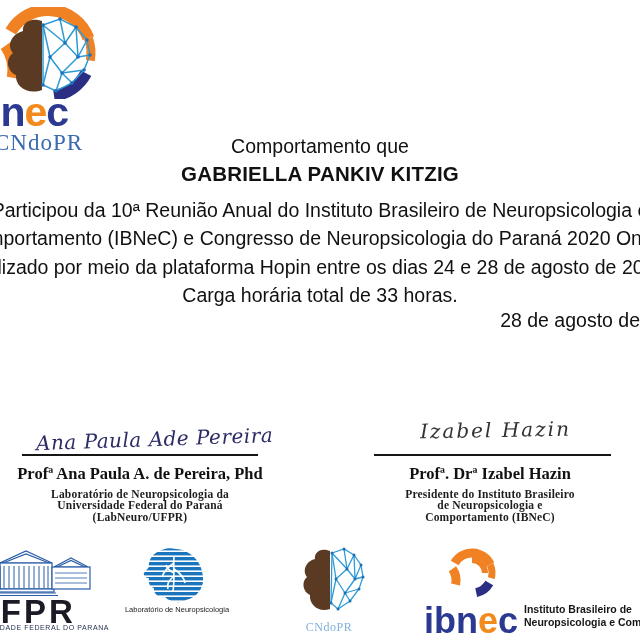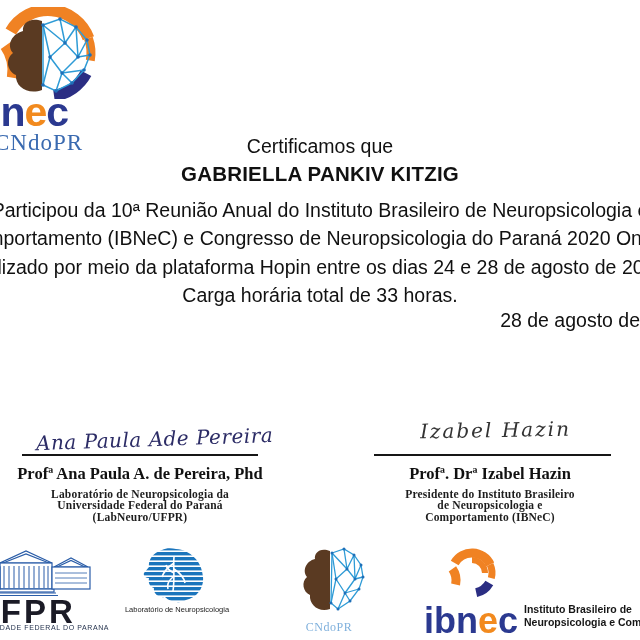--- a/index.html
+++ b/index.html
@@ -63,21 +63,21 @@
       <circle cx="53" cy="78" r="1.8"></circle>
     <circle cx="60" cy="50" r="1.8"></circle>
       <circle cx="75" cy="36" r="1.8"></circle>
       <circle cx="88" cy="50" r="1.8"></circle>
     <circle cx="72" cy="66" r="1.8"></circle>
   </g>
 </svg>
 <div class="abs hdr-wordmark"><span>ibn</span><span class="accent">e</span><span>c</span></div>
 <div class="abs hdr-cnd">CNdoPR</div>
 
-<div class="abs center certify">Certificamos que</div>
+<div class="abs center certify">Comportamento que</div>
 <div class="abs center recipient">GABRIELLA PANKIV KITZIG</div>
 
 <div class="abs center body-par">
   <div>Participou da 10ª Reunião Anual do Instituto Brasileiro de Neuropsicologia e</div>
   <div>Comportamento (IBNeC) e Congresso de Neuropsicologia do Paraná 2020 Online,</div>
   <div>realizado por meio da plataforma Hopin entre os dias 24 e 28 de agosto de 2020.</div>
   <div>Carga horária total de 33 horas.</div>
 </div>
 
 <div class="abs date-line">28 de agosto de</div>

